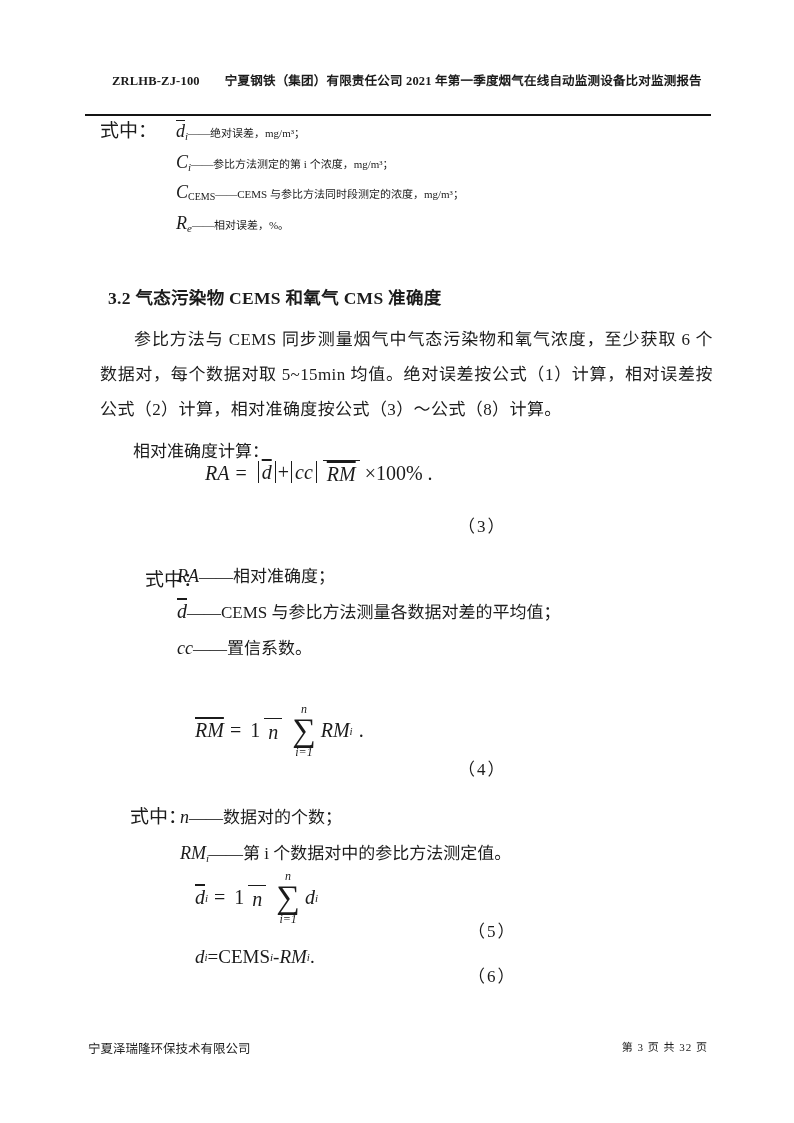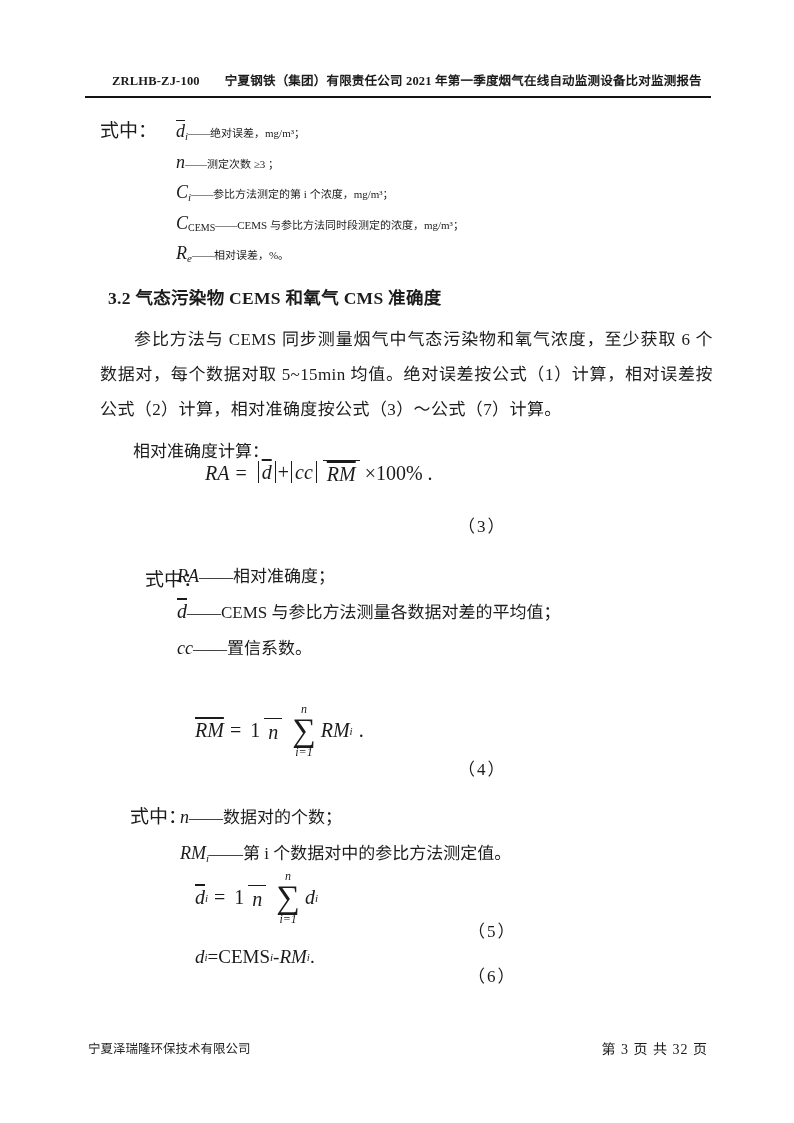--- a/index.html
+++ b/index.html
@@ -5,21 +5,21 @@
   * { margin:0; padding:0; box-sizing:border-box; }
   html,body { background:#ffffff; }
   body { font-family:"Liberation Serif","DejaVu Serif",serif; color:#1b1b1b; }
   .page {
     position:relative; width:794px; height:1123px; margin:0 auto;
     background:#ffffff; overflow:hidden;
   }
   
   .header {
     position:absolute; left:85px; top:70px; width:626px;
-    border-bottom:2px solid #141414; padding-bottom:7px;
+    border-bottom:2px solid #141414; padding-bottom:25px;
     display:flex; align-items:baseline;
     font-size:12.5px; font-weight:bold; letter-spacing:0.2px;
     white-space:nowrap;
   }
   .header .docnum { margin-left:27px; font-family:"Liberation Serif","DejaVu Serif",serif; }
   .header .doctitle { margin-left:25px; }
   
   .defblock { position:absolute; left:100px; width:620px; }
   .defrow { position:relative; white-space:nowrap; }
   .deflabel { position:absolute; top:0; font-size:19px; }
@@ -63,54 +63,51 @@
   .frac .ftop { padding:0 4px 1px; }
   .frac .fbot { border-top:1.6px solid #1b1b1b; padding:2px 4px 0; }
   .abs { border-left:1.4px solid #1b1b1b; border-right:1.4px solid #1b1b1b; padding:0 3px; margin:0 2px; }
   .bigsum { display:inline-flex; flex-direction:column; align-items:center; margin:0 5px; line-height:1; }
   .bigsum .stop { font-size:12px; font-style:italic; margin-bottom:1px; }
   .bigsum .ssig { font-size:33px; font-style:normal; line-height:0.85; }
   .bigsum .sbot { font-size:12px; font-style:italic; margin-top:2px; }
   .fnum { position:absolute; font-size:17px; font-style:normal; letter-spacing:2px; }
   
   .footer-company { position:absolute; left:88px; top:1038px; font-size:12.5px; }
-  .footer-page { position:absolute; right:86px; top:1038px; font-size:14px; letter-spacing:1px;margin-left:31px; }
+  .footer-page { position:absolute; right:86px; top:1038px; font-size:11px; letter-spacing:1px;margin-left:31px; }
 </style>
 </head>
 <body>
 
 <div class="page">
 
   <div class="header">
     <span class="docnum">ZRLHB-ZJ-100</span>
     <span class="doctitle">宁夏钢铁（集团）有限责任公司 2021 年第一季度烟气在线自动监测设备比对监测报告</span>
   </div>
 
   <div class="defblock defs1" style="top:116px;">
     <div class="defrow">
       <span class="deflabel">式中：</span>
       <span class="sym ol">d</span><span class="sub">i</span><span class="desc">——绝对误差，mg/m³；</span>
     </div>
     <div class="defrow">
-      <span class="sym">n</span><span class="desc">——测定次数  ≥3  ；</span>
-    </div>
-    <div class="defrow">
       <span class="sym">C</span><span class="sub">i</span><span class="desc">——参比方法测定的第 i 个浓度，mg/m³；</span>
     </div>
     <div class="defrow">
       <span class="sym">C</span><span class="sub caps">CEMS</span><span class="desc">——CEMS 与参比方法同时段测定的浓度，mg/m³；</span>
     </div>
     <div class="defrow">
       <span class="sym">R</span><span class="sub">e</span><span class="desc">——相对误差，%。</span>
     </div>
   </div>
 
   <div class="heading">3.2 气态污染物 CEMS 和氧气 CMS 准确度</div>
 
-  <div class="para">参比方法与 CEMS 同步测量烟气中气态污染物和氧气浓度，至少获取 6 个数据对，每个数据对取 5~15min 均值。绝对误差按公式（1）计算，相对误差按公式（2）计算，相对准确度按公式（3）～公式（7）计算。</div>
+  <div class="para">参比方法与 CEMS 同步测量烟气中气态污染物和氧气浓度，至少获取 6 个数据对，每个数据对取 5~15min 均值。绝对误差按公式（1）计算，相对误差按公式（2）计算，相对准确度按公式（3）～公式（8）计算。</div>
 
   <div class="sublabel">相对准确度计算：</div>
 
   <div class="formula" style="top:460px; height:78px;">
     <span class="math" style="margin-left:105px;">
       <span>RA</span>
       <span class="gap"></span>
       <span class="up">=</span>
       <span class="frac">
         <span class="ftop"><span class="abs"><span class="ol">d</span></span><span class="up">+</span><span class="abs">cc</span></span>

